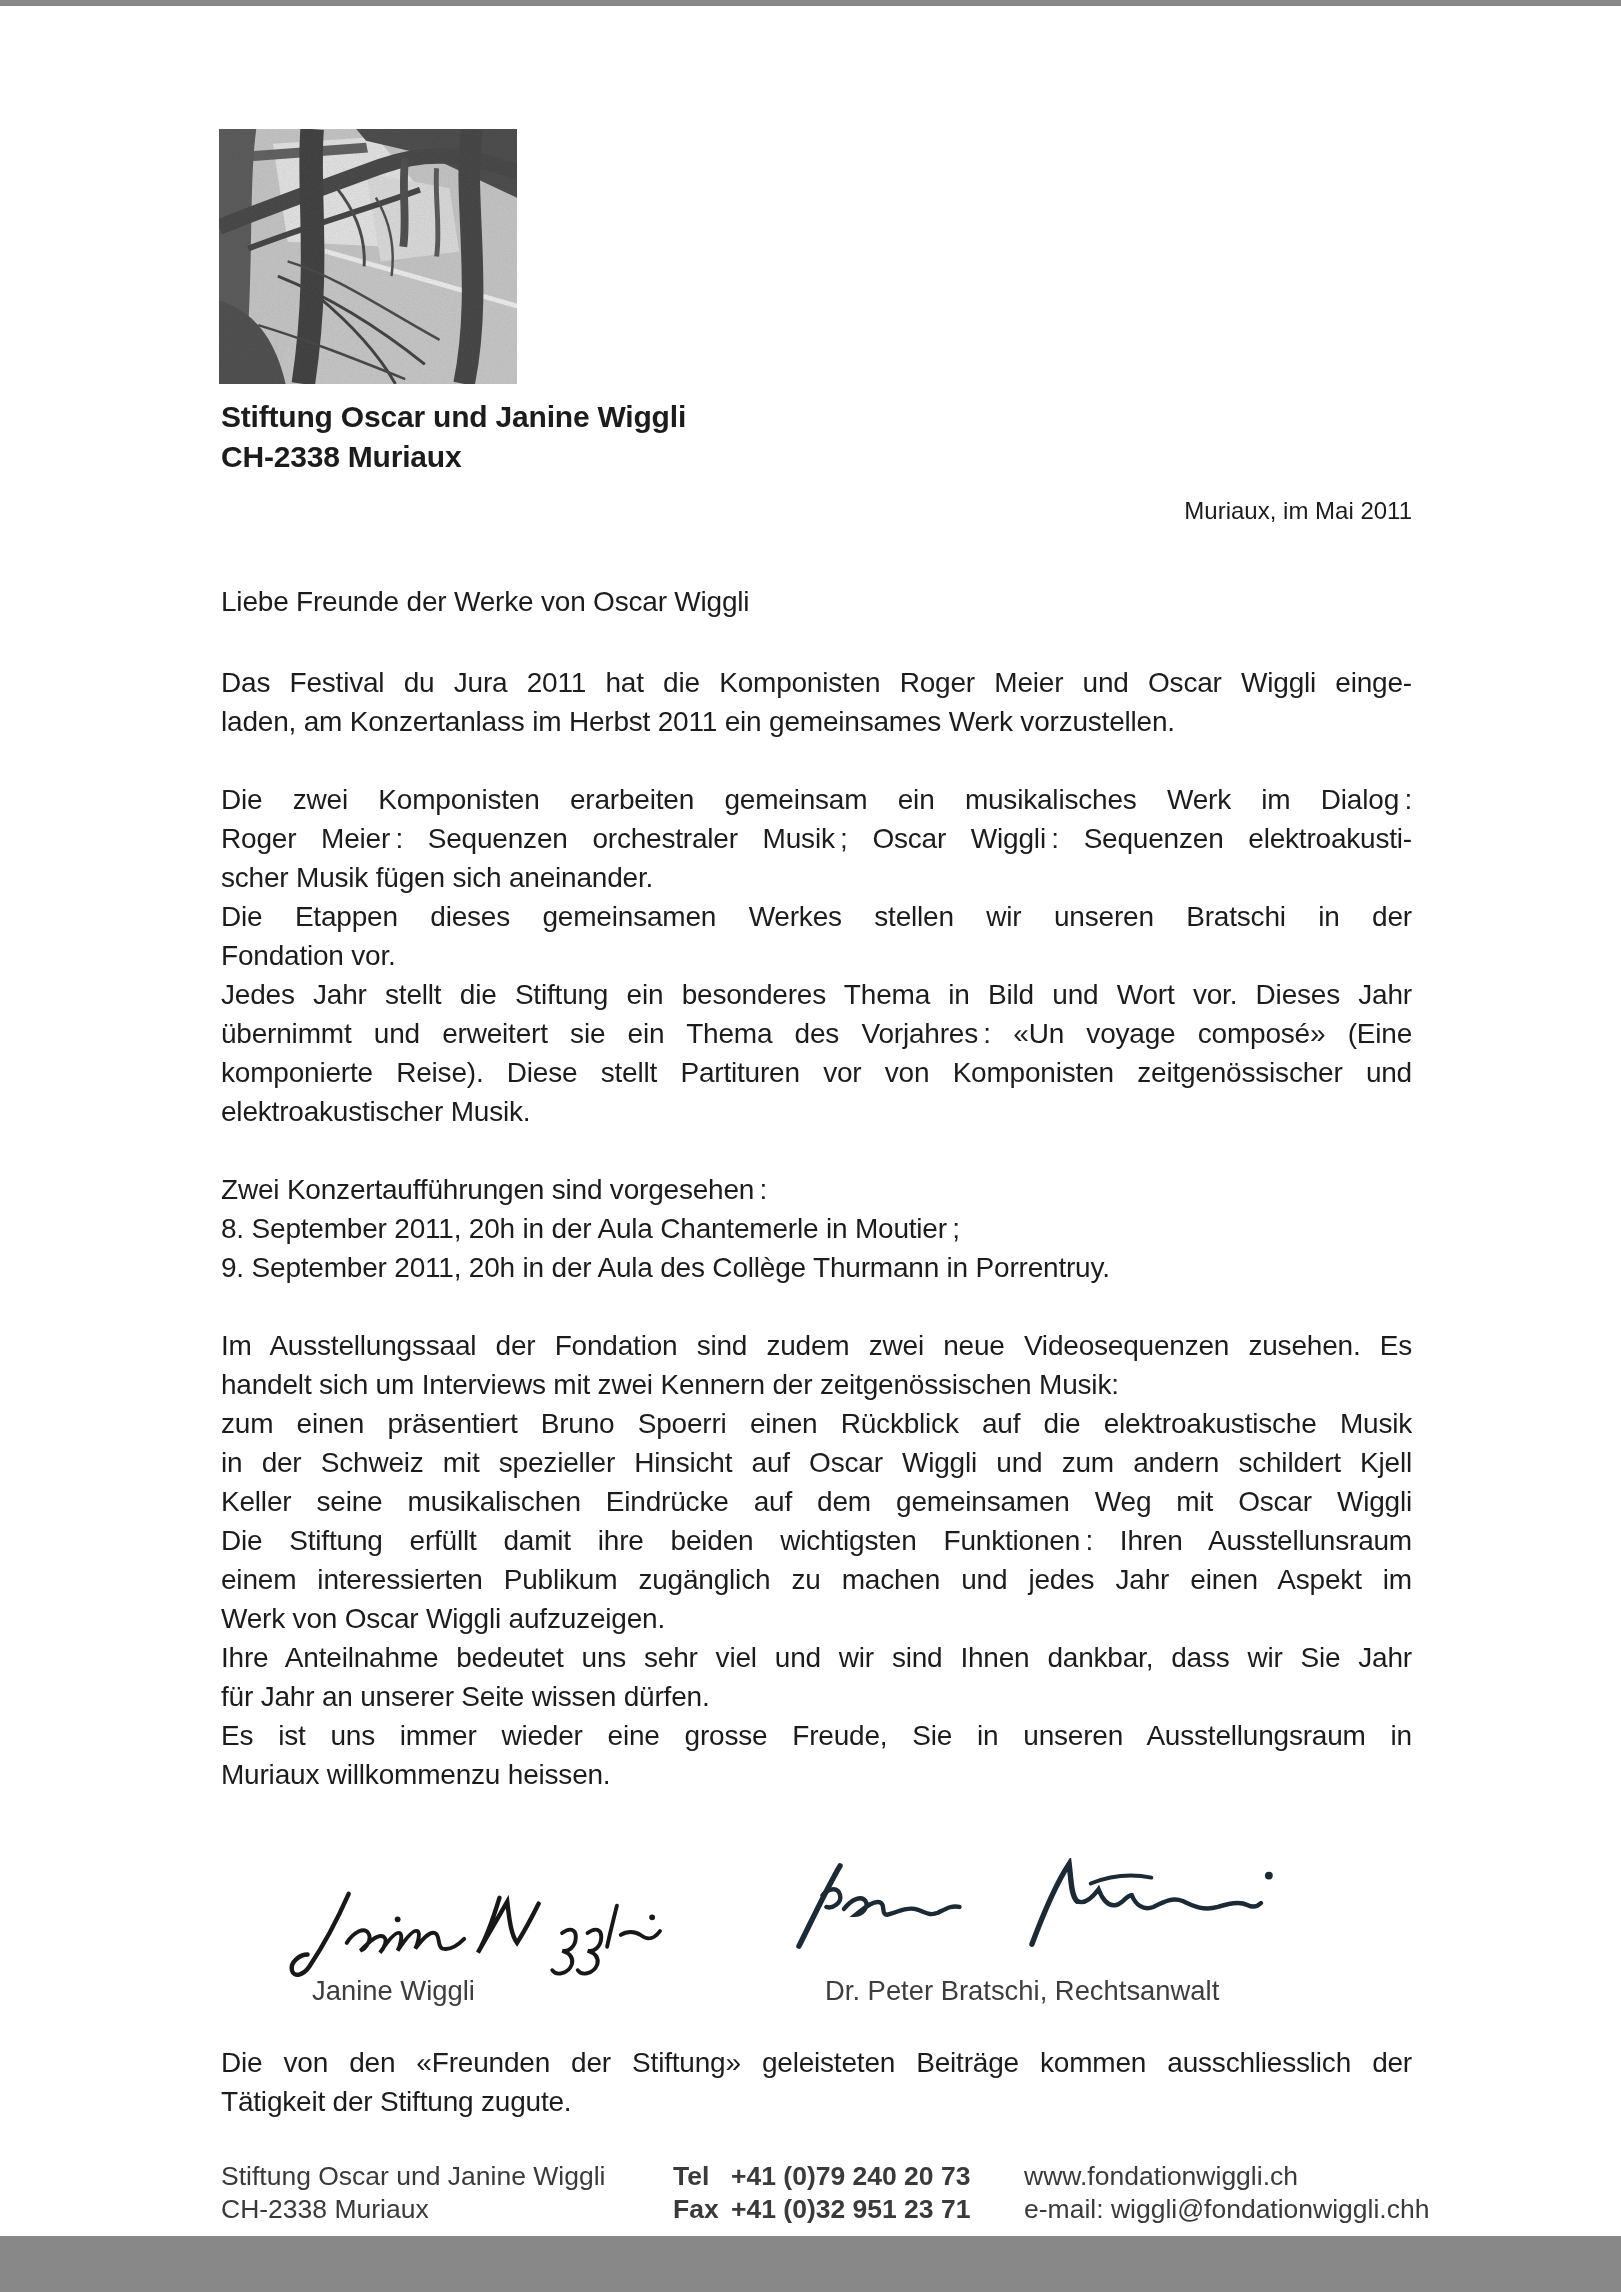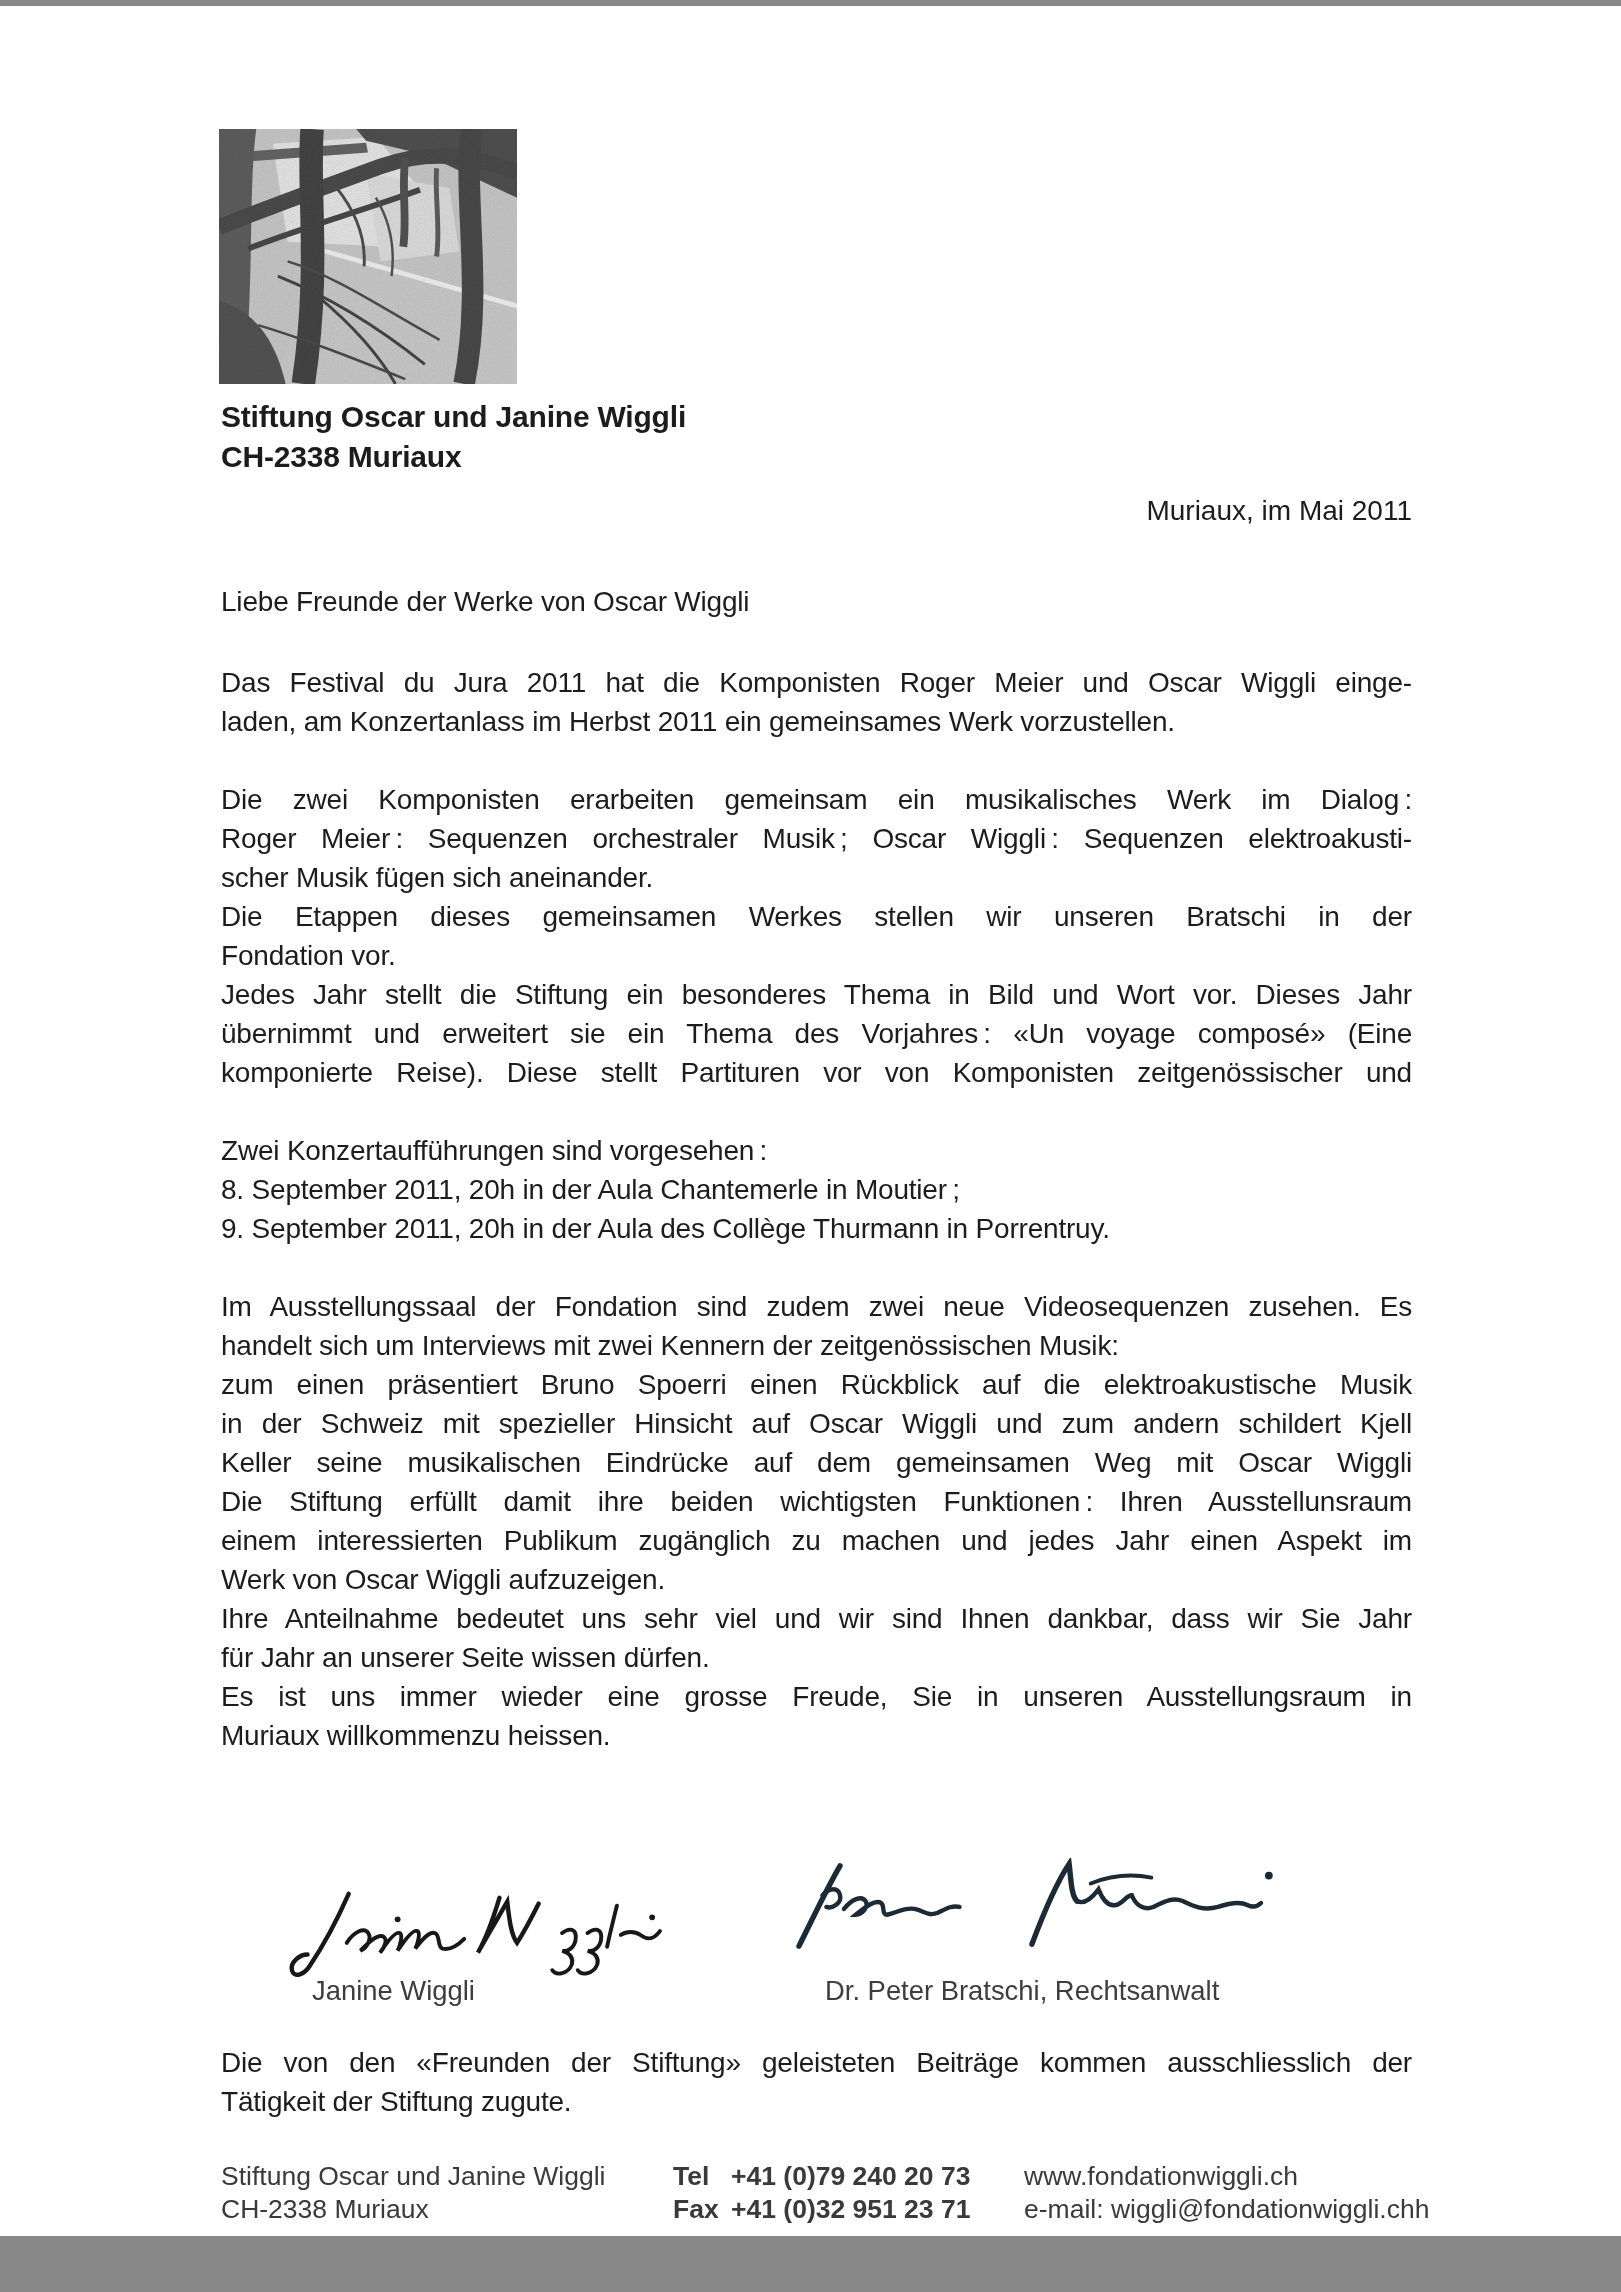--- a/index.html
+++ b/index.html
@@ -28,21 +28,21 @@
     font-weight: bold;
     line-height: 40px;
     letter-spacing: -0.2px;
     white-space: nowrap;
   }
   .date-line {
     position: absolute;
     left: 221px;
     top: 485px;
     width: 1191px;
-    font-size: 28px;
+    font-size: 24px;
     line-height: 39px;
     text-align: right;
     white-space: nowrap;
   }
   .salutation {
     position: absolute;
     left: 221px;
     top: 576px;
     width: 1191px;
     font-size: 28px;
@@ -172,20 +172,21 @@
       <div class="line">laden, am Konzertanlass im Herbst 2011 ein gemeinsames Werk vorzustellen.</div>
       <div class="line"></div>
       <div class="line just">Die zwei Komponisten erarbeiten gemeinsam ein musikalisches Werk im Dialog :</div>
       <div class="line just">Roger Meier : Sequenzen orchestraler Musik ; Oscar Wiggli : Sequenzen elektroakusti-</div>
       <div class="line">scher Musik fügen sich aneinander.</div>
       <div class="line just">Die Etappen dieses gemeinsamen Werkes stellen wir unseren Bratschi in der</div>
       <div class="line">Fondation vor.</div>
       <div class="line just">Jedes Jahr stellt die Stiftung ein besonderes Thema in Bild und Wort vor. Dieses Jahr</div>
       <div class="line just">übernimmt und erweitert sie ein Thema des Vorjahres : «Un voyage composé» (Eine</div>
       <div class="line just">komponierte Reise). Diese stellt Partituren vor von Komponisten zeitgenössischer und</div>
+      <div class="line">elektroakustischer Musik.</div>
       <div class="line"></div>
       <div class="line">Zwei Konzertaufführungen sind vorgesehen :</div>
       <div class="line">8. September 2011, 20h in der Aula Chantemerle in Moutier ;</div>
       <div class="line">9. September 2011, 20h in der Aula des Collège Thurmann in Porrentruy.</div>
       <div class="line"></div>
       <div class="line just">Im Ausstellungssaal der Fondation sind zudem zwei neue Videosequenzen zusehen. Es</div>
       <div class="line">handelt sich um Interviews mit zwei Kennern der zeitgenössischen Musik:</div>
       <div class="line just">zum einen präsentiert Bruno Spoerri einen Rückblick auf die elektroakustische Musik</div>
       <div class="line just">in der Schweiz mit spezieller Hinsicht auf Oscar Wiggli und zum andern schildert Kjell</div>
       <div class="line just">Keller seine musikalischen Eindrücke auf dem gemeinsamen Weg mit Oscar Wiggli</div>

